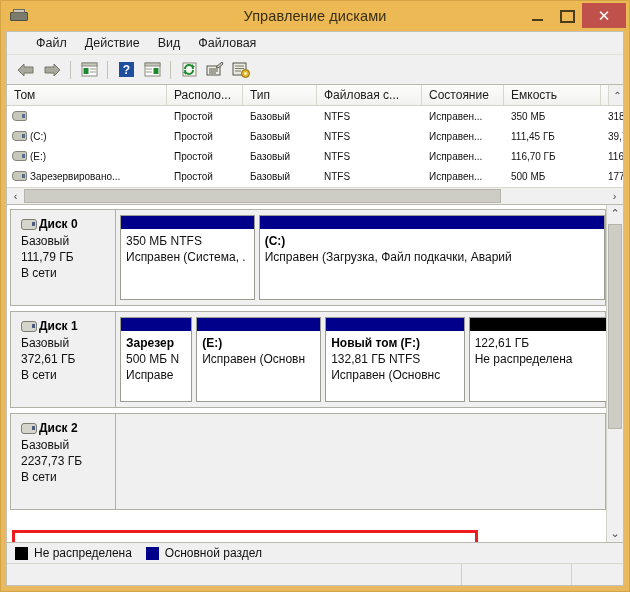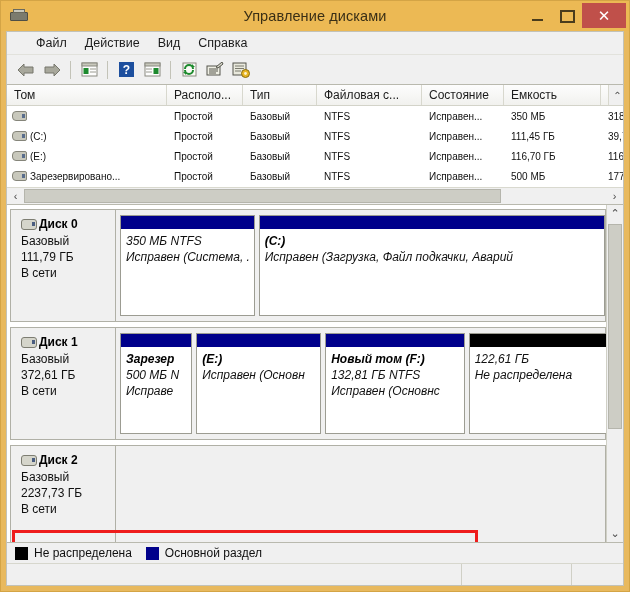--- a/index.html
+++ b/index.html
@@ -144,21 +144,21 @@
     background: #cdcdc5; border: 1px solid #b5b5ac;
   }
   
   .panewrap { flex: 1 1 auto; display: flex; overflow: hidden; background:#fff; }
   .pane {
     flex: 1 1 auto; background: #fff;
     padding: 4px 0 0 3px;
     overflow: hidden; position: relative;
   }
   .disk-row {
-    display: flex; height: 113px; margin-bottom: 5px;
+    display: flex; height: 97px; margin-bottom: 5px;
     border: 1px solid #b0b0a6; background: #f0f0f0;
     position: relative;
   }
   .disk-info {
     width: 105px; flex: 0 0 105px;
     background: #f0f0f0;
     border-right: 1px solid #b0b0a6;
     padding: 7px 0 0 10px;
   }
   .disk-head { display:flex; align-items:center; margin-bottom: 2px; }
@@ -176,21 +176,21 @@
   .part {
     display: flex; flex-direction: column;
     border: 1px solid #9c9c92; background: #fff;
     overflow: hidden;
   }
   .part-bar { height: 13px; flex: 0 0 13px; }
   .part-bar.primary { background: #00008b; }
   .part-bar.unalloc { background: #000000; }
   .part-body {
     flex: 1 1 auto; padding: 4px 7px 0 5px;
-    background: #fff; overflow: hidden; font-style: italic;
+    background: #fff; overflow: hidden;
   }
   .part-title { font-size: 12px; font-weight: bold; color:#000; white-space: nowrap; line-height:16px;}
   .part-line { font-size: 12px; color:#101010; white-space: nowrap; line-height:16px;}
   .vscroll {
     width: 17px; flex: 0 0 17px; background: #f0f0f0;
     border-left: 1px solid #d0d0c6;
     display: flex; flex-direction: column; align-items: center;
   }
   .vs-btn { height: 17px; width:17px; display:flex; align-items:center; justify-content:center; font-size:11px; color:#4a4a4a; cursor: default;}
   .vs-track { flex:1 1 auto; width: 17px; position: relative; }
@@ -243,21 +243,21 @@
       <div class="win-btn close">✕</div>
     </div>
   </div>
 
   <div class="client">
 
     <div class="menubar">
       <div class="menu-item">Файл</div>
       <div class="menu-item">Действие</div>
       <div class="menu-item">Вид</div>
-      <div class="menu-item">Справка</div>
+      <div class="menu-item">Файловая</div>
     </div>
 
     <div class="toolbar">
       <div class="tb">
         <svg width="18" height="14" viewBox="0 0 18 14">
             <path d="M7 1 L1 7 L7 13 L7 10 L16 10 L16 4 L7 4 Z" fill="#a8a89c" stroke="#77776c" stroke-width="1"></path>
           </svg>
       </div>
       <div class="tb">
         <svg width="18" height="14" viewBox="0 0 18 14">

